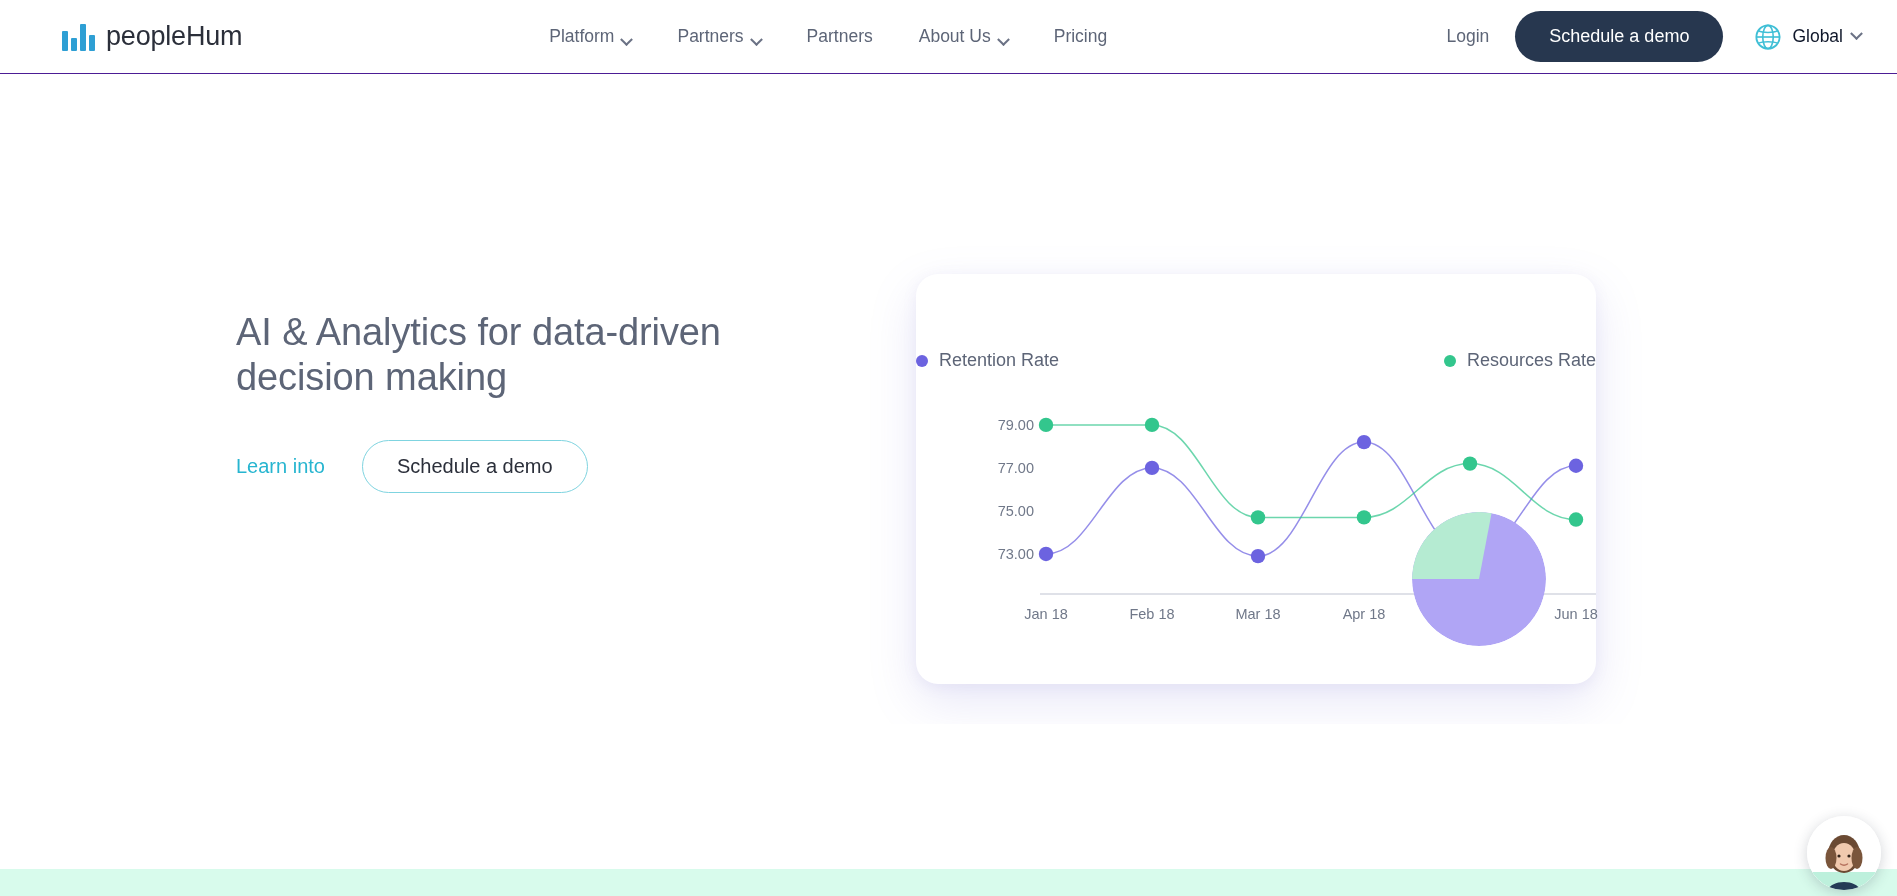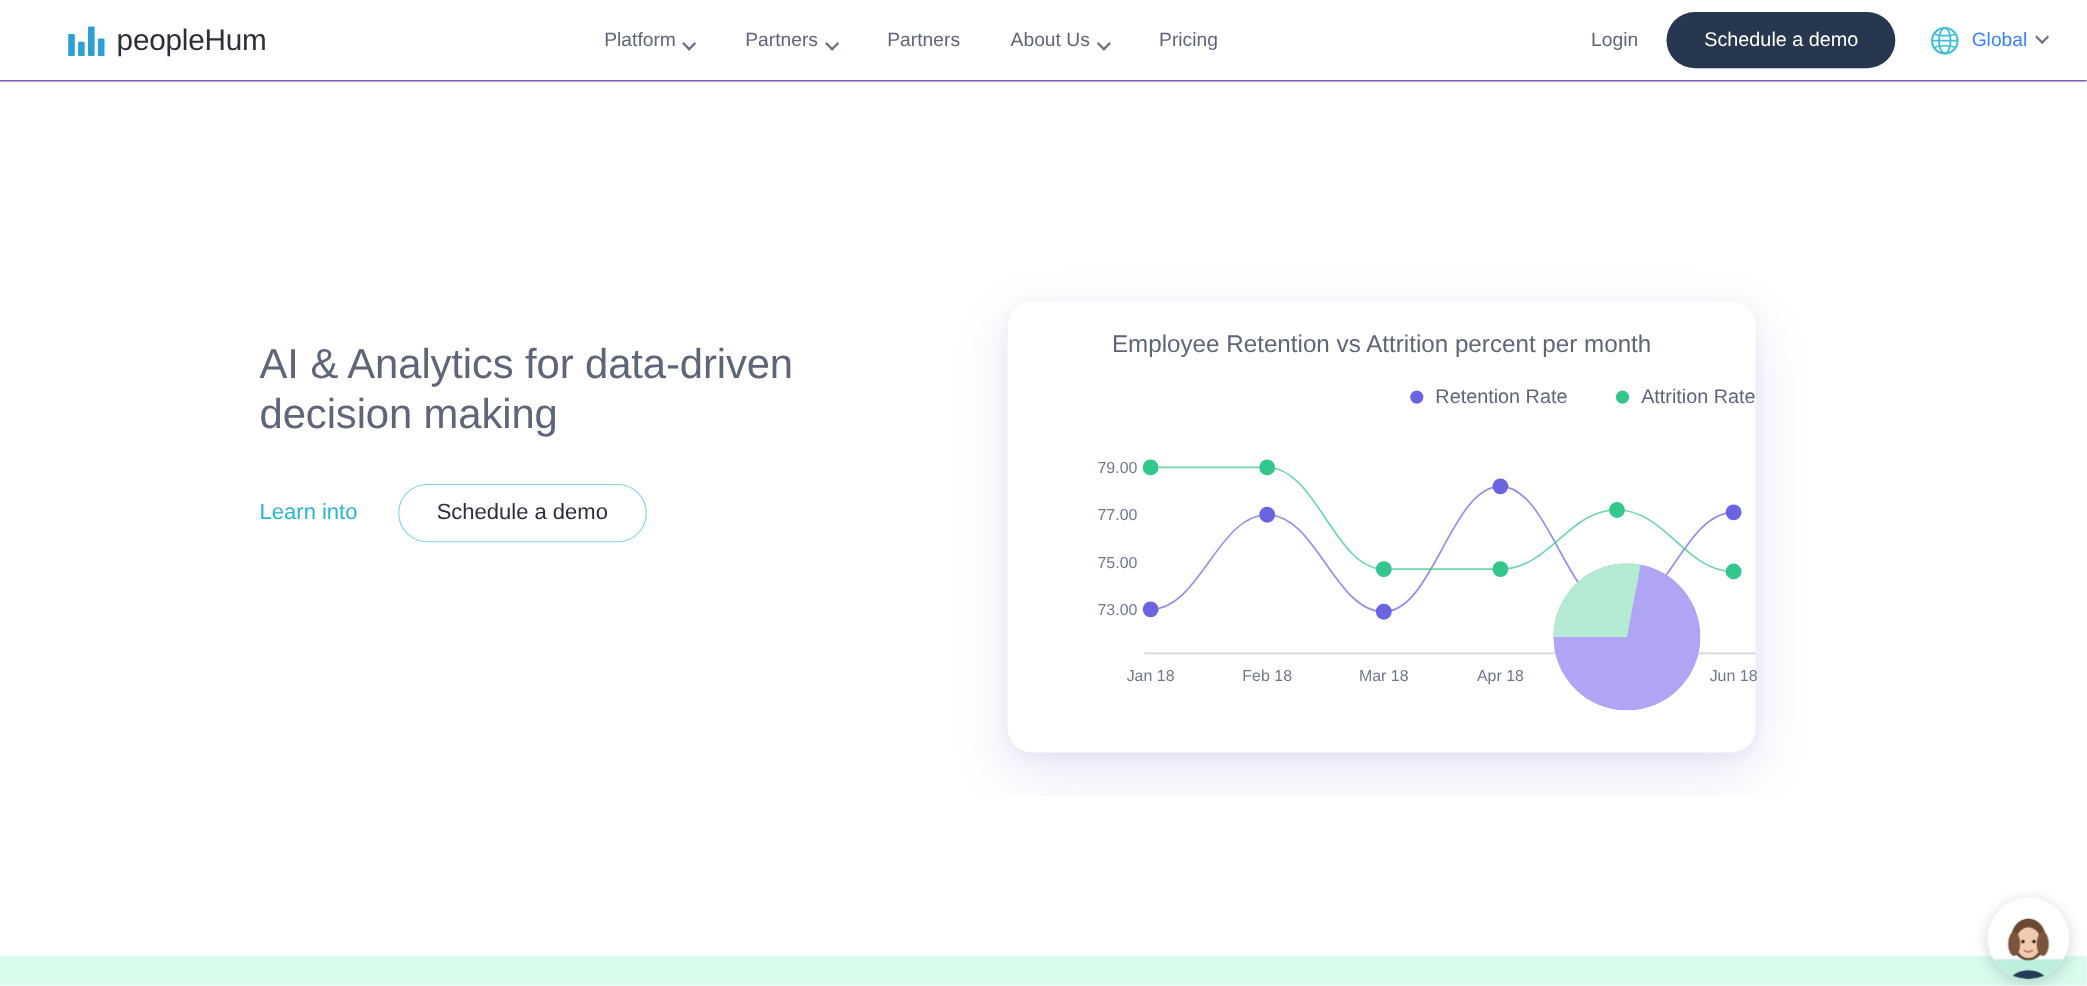--- a/index.html
+++ b/index.html
@@ -101,21 +101,21 @@
     font-family: inherit;
   }
 
   .globe-group {
     display: flex;
     align-items: center;
     gap: 9px;
     cursor: pointer;
     margin-left: 4px;
   }
-  .globe-label { font-size: 17.5px; color: #3b82f6; }
+  .globe-label { font-size: 17.5px; color: #0f172a; }
 
   
   .hero {
     position: relative;
     width: 100%;
     height: 650px;
     background: #ffffff;
   }
 
   .hero-left {
@@ -194,21 +194,21 @@
     color: #5d6577;
     font-weight: 400;
   }
 
   .legend {
     position: absolute;
     top: 76px;
     left: 0;
     right: 0;
     display: flex;
-    justify-content: flex-end;
+    justify-content: space-between;
     gap: 44px;
   }
   .legend-item {
     display: flex;
     align-items: center;
     gap: 11px;
     font-size: 18px;
     color: #5d6577;
     cursor: pointer;
   }
@@ -335,30 +335,29 @@
     <h1 class="hero-title">AI &amp; Analytics for data-driven decision making</h1>
     <div class="hero-actions">
       <span class="learn-more">Learn into</span>
       <button class="outline-btn">Schedule a demo</button>
     </div>
   </div>
 
   <div class="card-wrap">
     <div class="card"></div>
 
-    <div class="card-title">Employee Retention vs Attrition percent per month</div>
 
     <div class="legend">
       <div class="legend-item">
         <span class="legend-dot" style="background:#6c63e0"></span>
         <span>Retention Rate</span>
       </div>
       <div class="legend-item">
         <span class="legend-dot" style="background:#33c68d"></span>
-        <span>Attrition Rate</span>
+        <span>Resources Rate</span>
       </div>
     </div>
 
     <div class="plot">
       <svg id="chart-svg" width="680" height="250" viewBox="0 0 680 250">
           <text x="118" y="164.945205479452" text-anchor="end" font-size="14.5" fill="#707889" font-family="&quot;Liberation Sans&quot;, sans-serif">73.00</text>
           <text x="118" y="121.93150684931499" text-anchor="end" font-size="14.5" fill="#707889" font-family="&quot;Liberation Sans&quot;, sans-serif">75.00</text>
           <text x="118" y="78.91780821917797" text-anchor="end" font-size="14.5" fill="#707889" font-family="&quot;Liberation Sans&quot;, sans-serif">77.00</text>
           <text x="118" y="35.904109589040985" text-anchor="end" font-size="14.5" fill="#707889" font-family="&quot;Liberation Sans&quot;, sans-serif">79.00</text>
           <line x1="124" y1="200" x2="680" y2="200" stroke="#d5d7e0" stroke-width="1.6"></line>

